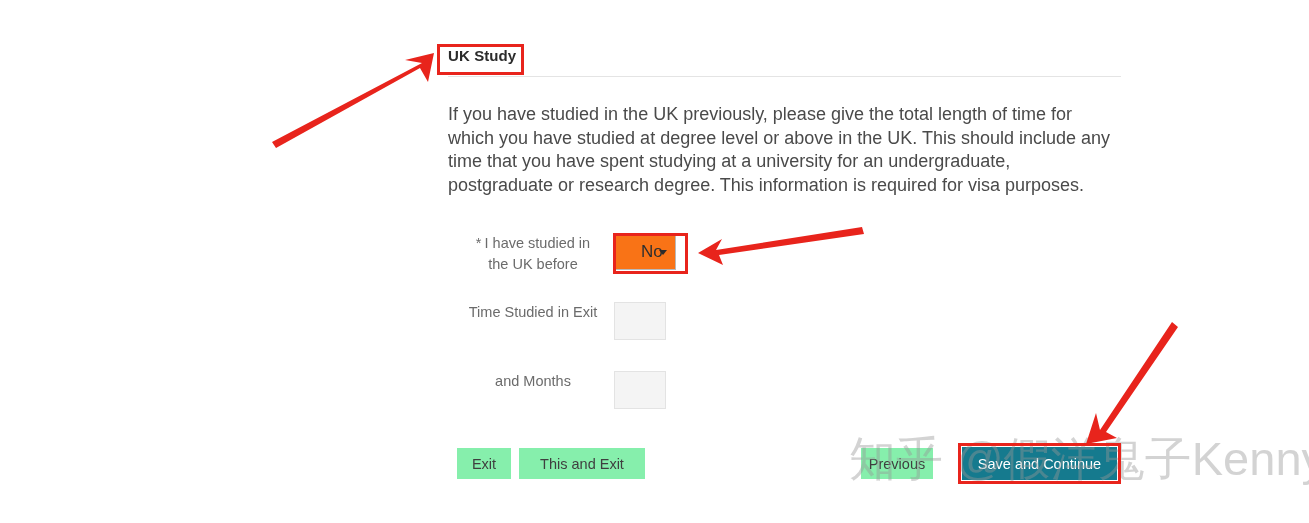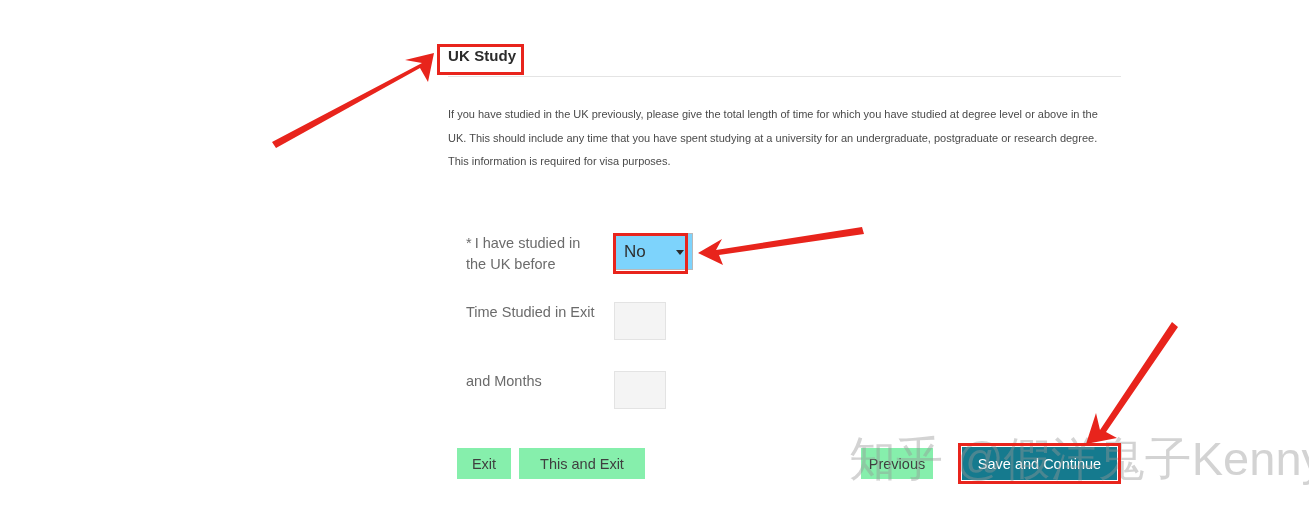--- a/index.html
+++ b/index.html
@@ -44,60 +44,60 @@
     height: 1px;
     background: #e4e4e4;
   }
 
   
   .intro {
     position: absolute;
     left: 448px;
     top: 103px;
     width: 668px;
-    font-size: 11px;
+    font-size: 18px;
     line-height: 23.5px;
     color: #4a4a4a;
   }
 
   
   .form-row {
     position: absolute;
     display: flex;
     align-items: flex-start;
   }
   .field-label {
     width: 148px;
-    text-align: left;
+    text-align: center;
     font-size: 14.5px;
     line-height: 21px;
     color: #6b6b6b;
     padding-right: 14px;
     box-sizing: border-box;
   }
   .field-label .req {
     color: #6b6b6b;
     margin-right: 3px;
   }
 
   .row-studied  { left: 466px; top: 233px; }
   .row-years    { left: 466px; top: 302px; }
   .row-months   { left: 466px; top: 371px; }
 
   
   .select-box {
     position: relative;
-    width: 79px;
+    width: 62px;
     height: 37px;
-    background: #7dd3fc;
+    background: #f97316;
     border: 1px solid #b9b9b9;
     box-sizing: border-box;
     display: flex;
     align-items: center;
-    padding-left: 9px;
+    padding-left: 26px;
     font-size: 17px;
     color: #2f2f2f;
     cursor: pointer;
   }
   .select-caret {
     position: absolute;
     right: 8px;
     top: 50%;
     margin-top: -2px;
     width: 0;

